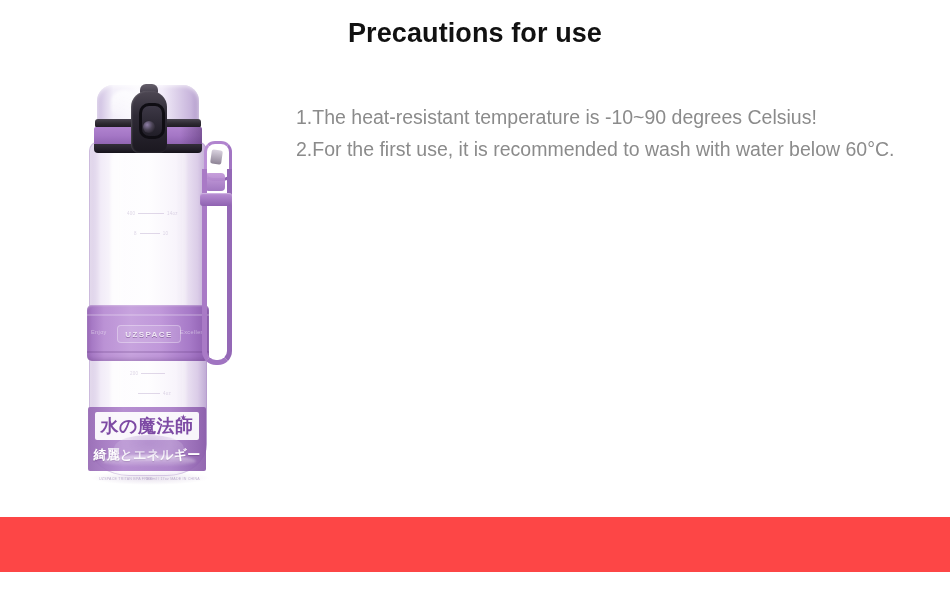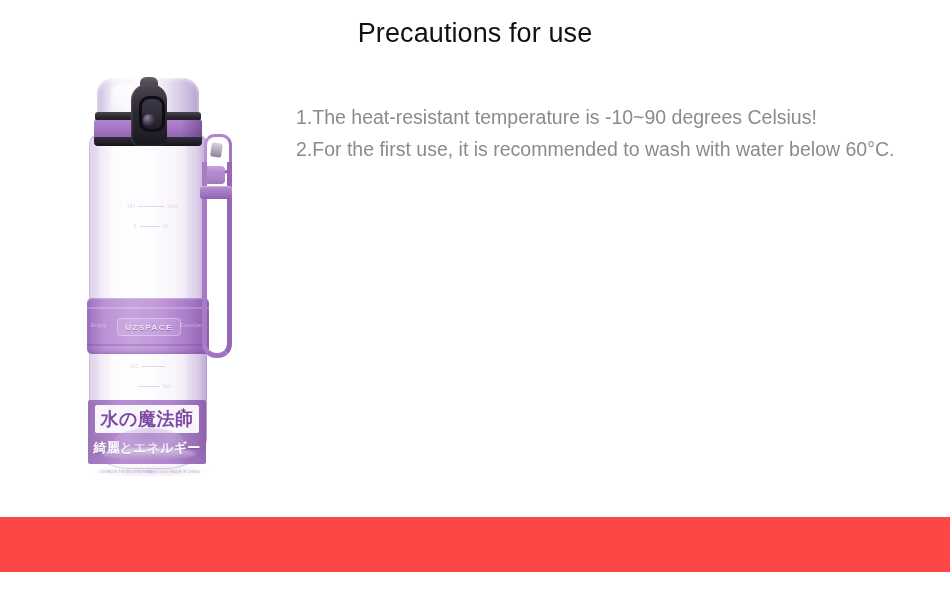--- a/index.html
+++ b/index.html
@@ -25,21 +25,21 @@
   }
 
   
   .title {
     position: absolute;
     left: 240px;
     top: 18px;
     width: 470px;
     text-align: center;
     font-size: 27px;
-    font-weight: normal;
+    font-weight: bold;
     color: #111111;
     letter-spacing: 0.1px;
     white-space: nowrap;
   }
 
   
   .body-copy {
     position: absolute;
     left: 296px;
     top: 101px;
@@ -59,21 +59,21 @@
     top: 517px;
     width: 950px;
     height: 55px;
     background: #fd4646;
   }
 
   
   .bottle-figure {
     position: absolute;
     left: 72px;
-    top: 76px;
+    top: 83px;
     width: 165px;
     height: 398px;
   }
 
   
   .bottle-shadow {
     position: absolute;
     left: 18px;
     bottom: -4px;
     width: 120px;

